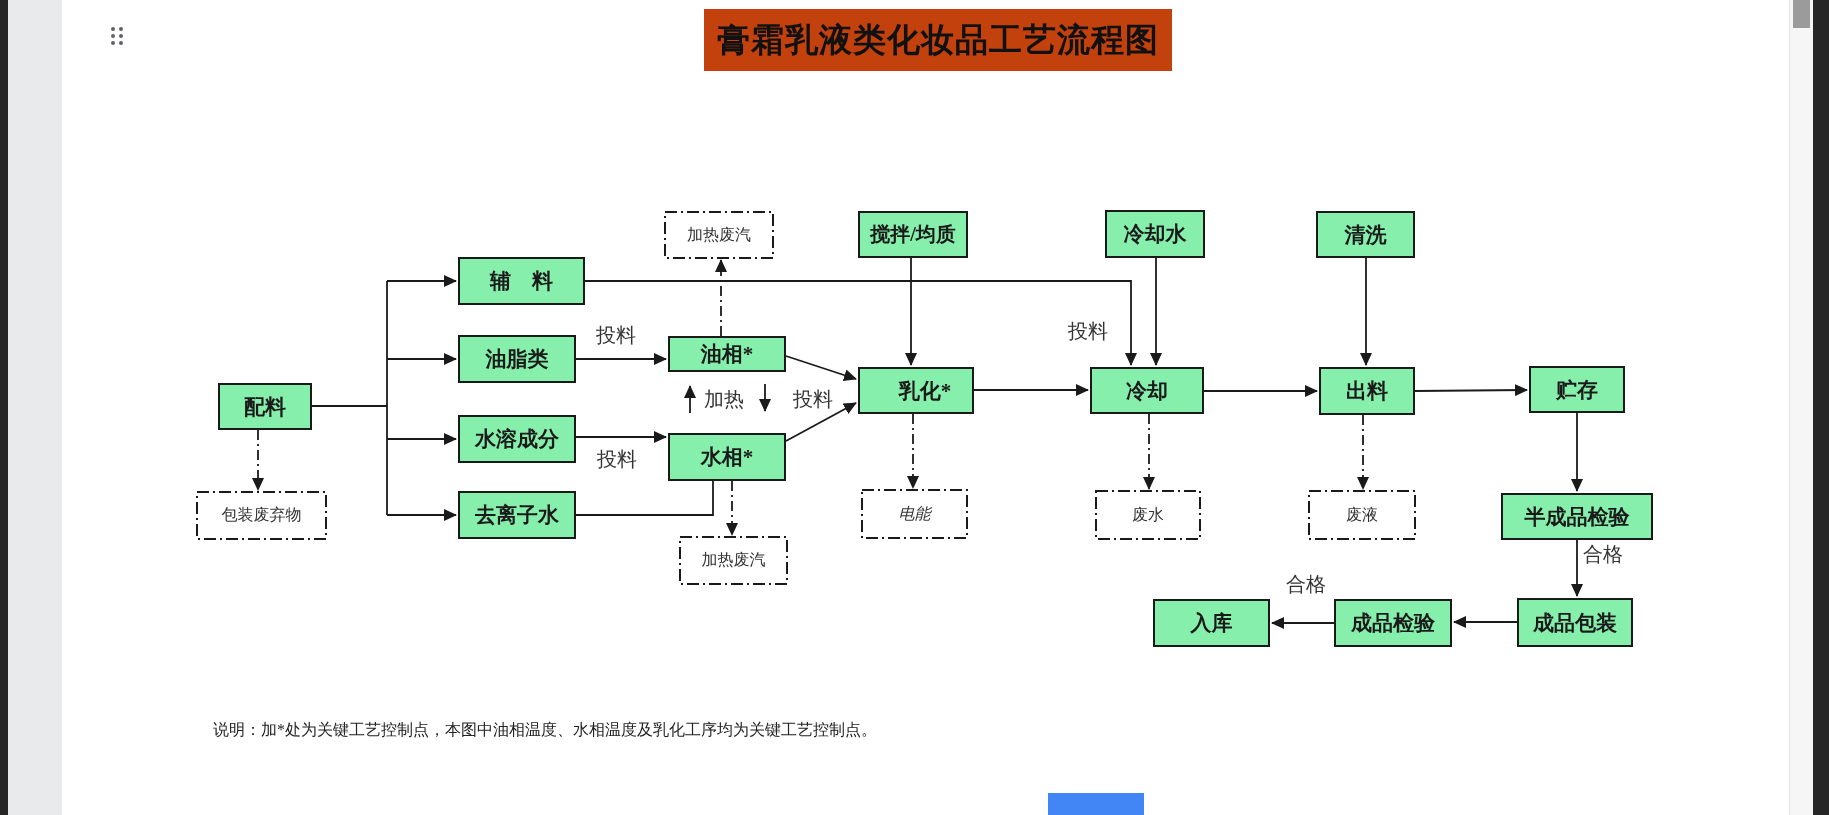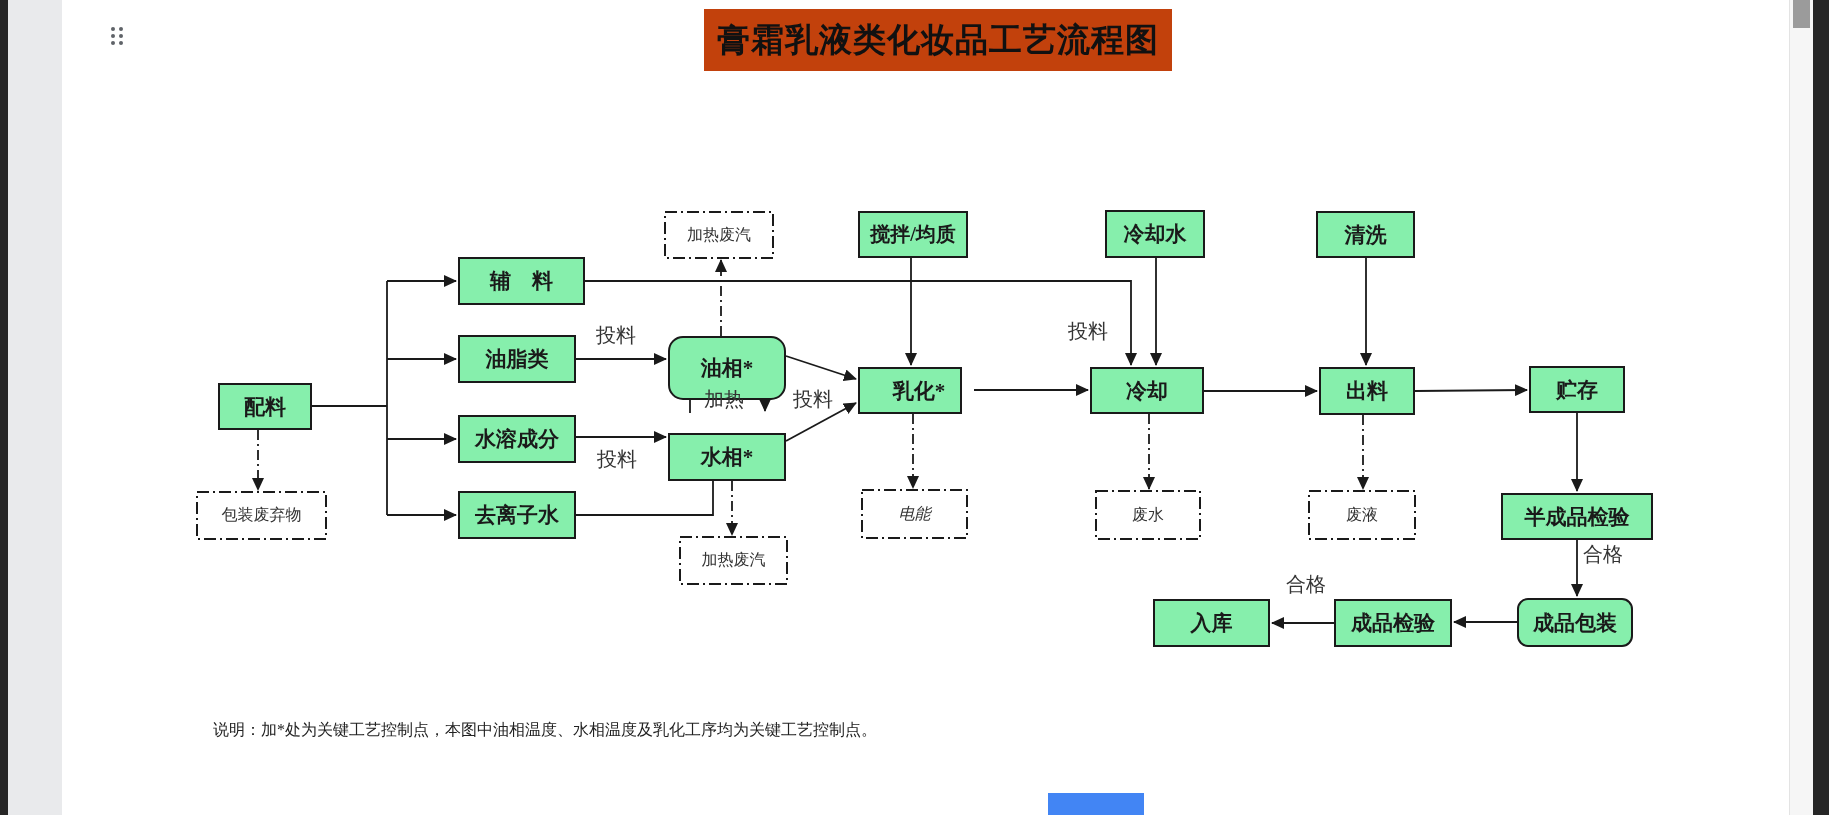--- a/index.html
+++ b/index.html
@@ -97,31 +97,31 @@
       <rect x="1096" y="491" width="104" height="48"></rect>
       <rect x="1309" y="491" width="106" height="48"></rect>
     </g>
   </svg>
 
   <div class="node solidbox" style="left:218px;top:383px;width:94px;height:47px;">配料</div>
   <div class="node solidbox" style="left:458px;top:257px;width:127px;height:48px;">辅　料</div>
   <div class="node solidbox" style="left:458px;top:335px;width:118px;height:48px;">油脂类</div>
   <div class="node solidbox" style="left:458px;top:415px;width:118px;height:48px;">水溶成分</div>
   <div class="node solidbox" style="left:458px;top:491px;width:118px;height:48px;">去离子水</div>
-  <div class="node solidbox" style="left:668px;top:336px;width:118px;height:64px;border-radius:15px;">油相*</div>
+  <div class="node solidbox" style="left:668px;top:336px;width:118px;height:36px;">油相*</div>
   <div class="node solidbox" style="left:668px;top:433px;width:118px;height:48px;">水相*</div>
-  <div class="node solidbox" style="left:858px;top:367px;width:104px;height:47px;padding-left:18px;">乳化*</div>
+  <div class="node solidbox" style="left:858px;top:367px;width:116px;height:47px;padding-left:18px;">乳化*</div>
   <div class="node solidbox" style="left:858px;top:211px;width:110px;height:47px;font-size:20px;">搅拌/均质</div>
   <div class="node solidbox" style="left:1105px;top:210px;width:100px;height:48px;">冷却水</div>
   <div class="node solidbox" style="left:1090px;top:367px;width:114px;height:47px;">冷却</div>
   <div class="node solidbox" style="left:1316px;top:211px;width:99px;height:47px;">清洗</div>
   <div class="node solidbox" style="left:1319px;top:367px;width:96px;height:48px;">出料</div>
   <div class="node solidbox" style="left:1529px;top:366px;width:96px;height:47px;">贮存</div>
   <div class="node solidbox" style="left:1501px;top:493px;width:152px;height:47px;">半成品检验</div>
-  <div class="node solidbox" style="left:1517px;top:598px;width:116px;height:49px;border-radius:11px;">成品包装</div>
+  <div class="node solidbox" style="left:1517px;top:598px;width:116px;height:49px;">成品包装</div>
   <div class="node solidbox" style="left:1334px;top:599px;width:118px;height:48px;">成品检验</div>
   <div class="node solidbox" style="left:1153px;top:599px;width:117px;height:48px;">入库</div>
 
   <div class="node wastebox" style="left:197px;top:492px;width:129px;height:47px;">包装废弃物</div>
   <div class="node wastebox" style="left:665px;top:212px;width:108px;height:46px;">加热废汽</div>
   <div class="node wastebox" style="left:680px;top:537px;width:107px;height:47px;">加热废汽</div>
   <div class="node wastebox" style="left:862px;top:490px;width:105px;height:48px;font-style:italic;">电能</div>
   <div class="node wastebox" style="left:1096px;top:491px;width:104px;height:48px;">废水</div>
   <div class="node wastebox" style="left:1309px;top:491px;width:106px;height:48px;">废液</div>
 

